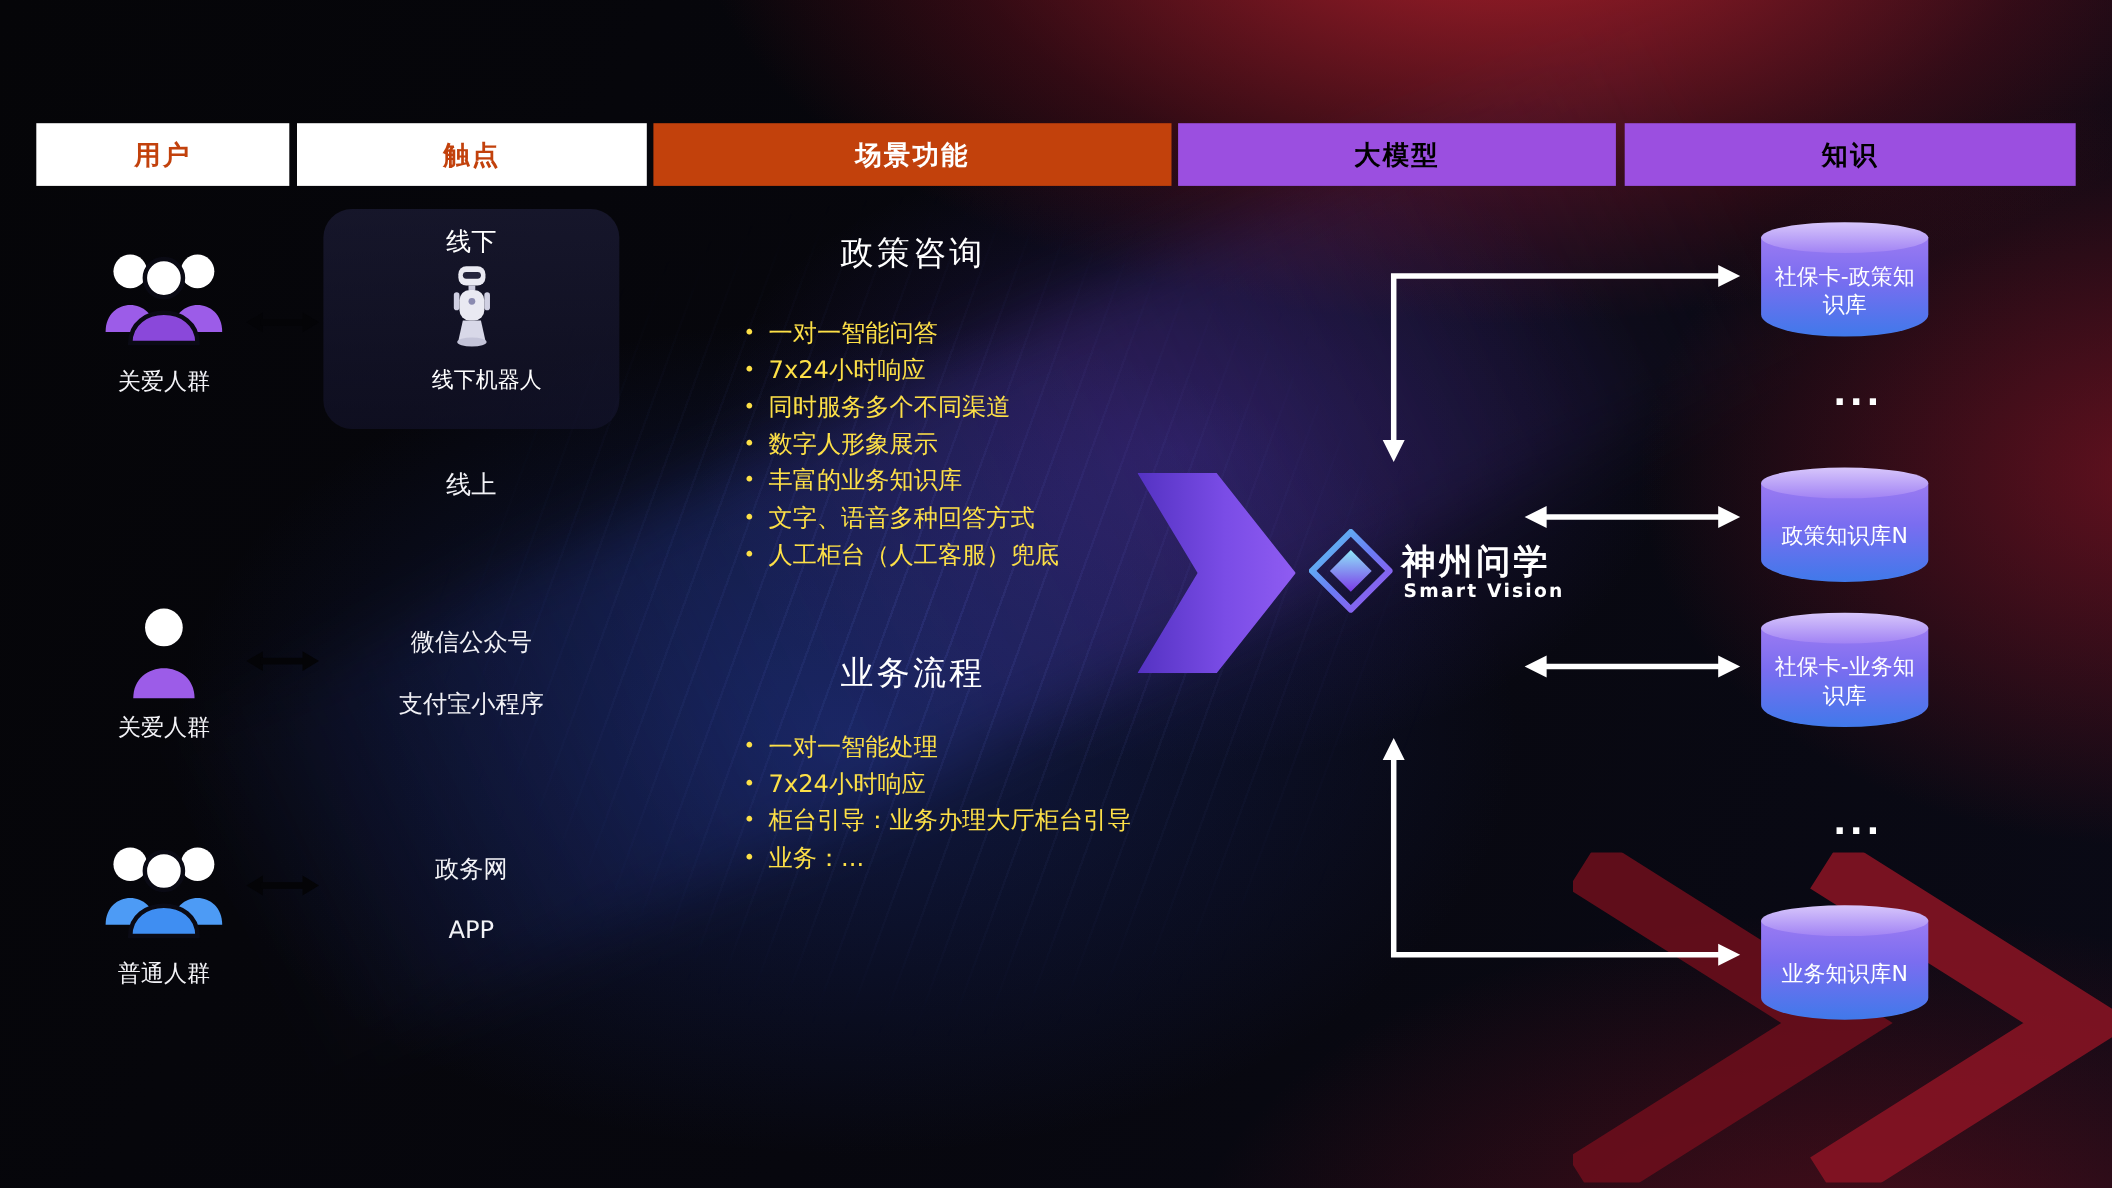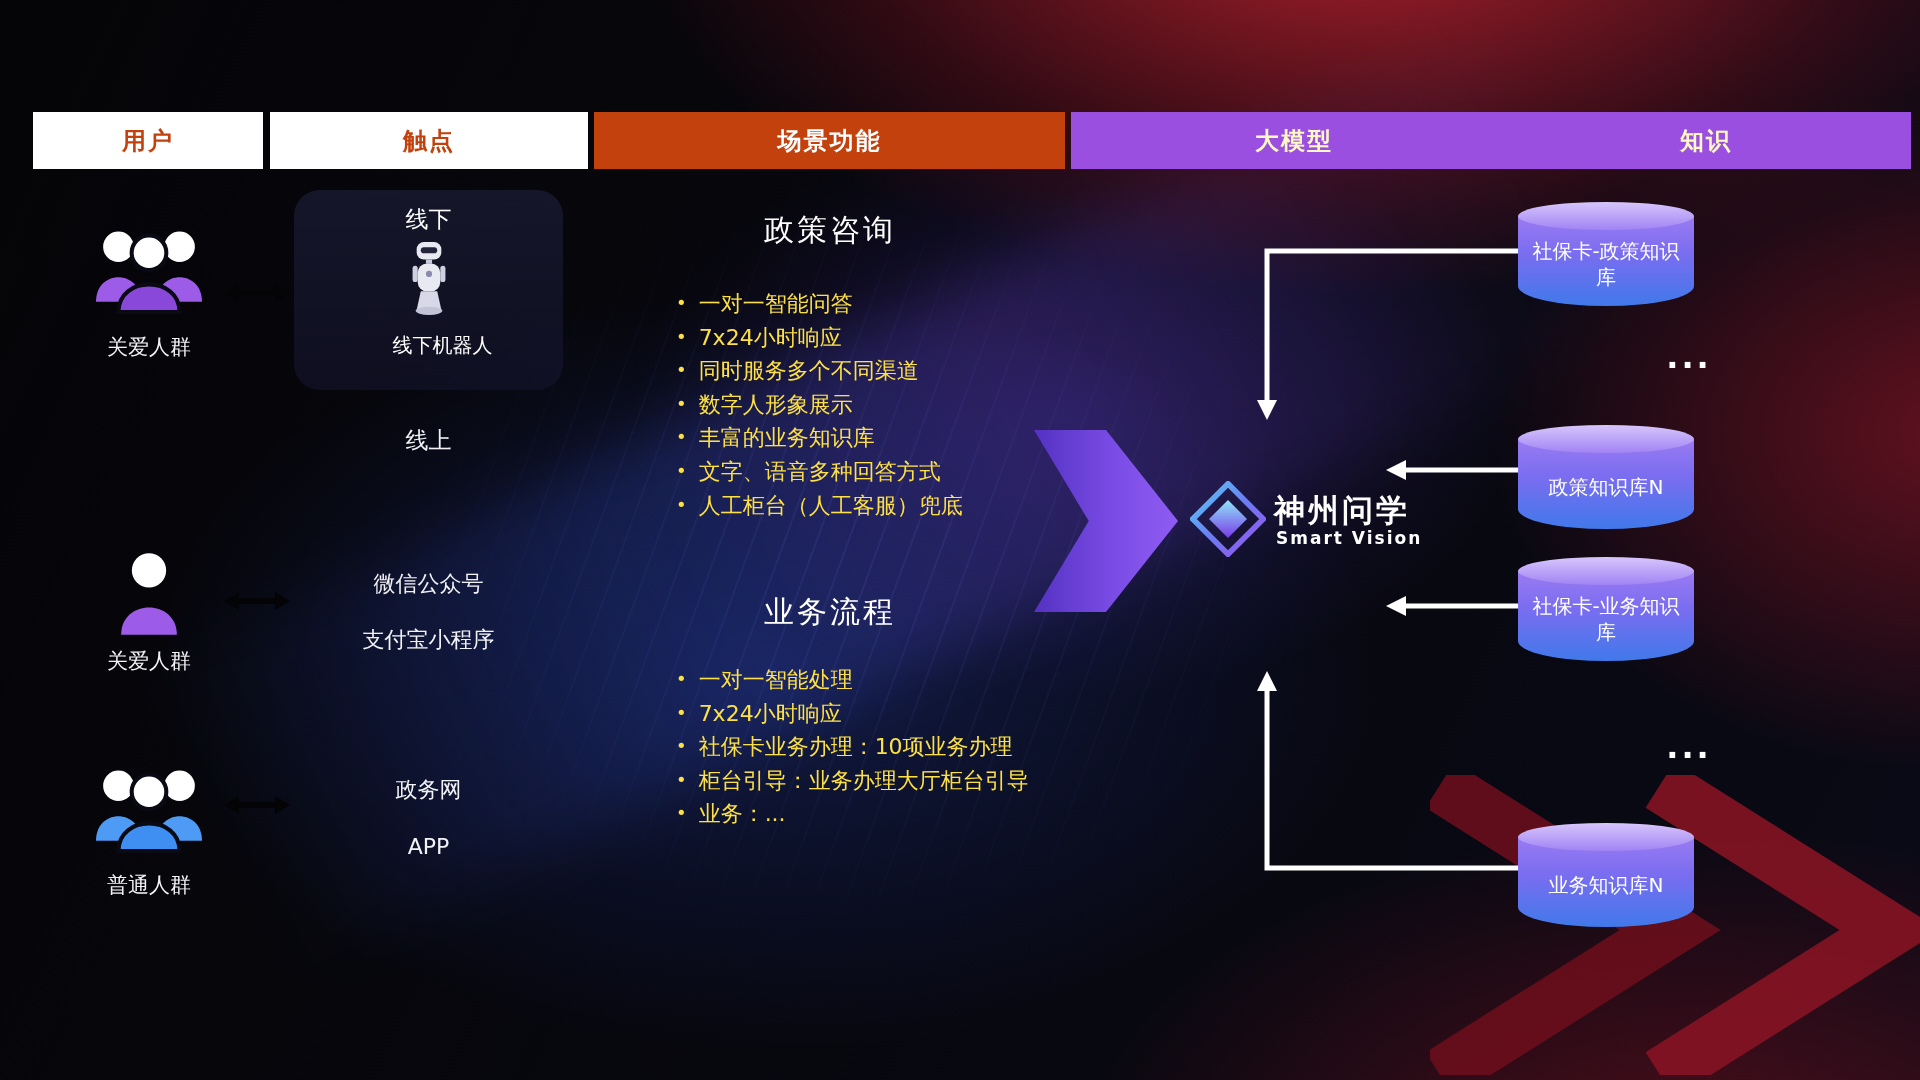--- a/index.html
+++ b/index.html
@@ -21,21 +21,21 @@
   .beam{position:absolute;left:150px;top:330px;width:1500px;height:330px;z-index:1;transform:rotate(-26deg);
       background:linear-gradient(90deg, transparent 0%, rgba(60,90,235,.20) 35%, rgba(130,80,245,.18) 60%, transparent 100%);
       filter:blur(28px);}
   .chevrons{position:absolute;left:1430px;top:775px;z-index:2;opacity:.85;}
 
   
   .hdr{position:absolute;top:112px;height:57px;z-index:6;display:flex;align-items:center;justify-content:center;
        font-size:24px;font-weight:bold;letter-spacing:2px;}
   .hdr.white{background:#ffffff;color:#c2410c;}
   .hdr.blue{background:#c2410c;color:#ffffff;}
-  .hdr.purple{background:#9b4fe0;color:#fef9c3;padding-left:24px;}
+  .hdr.purple{background:#9b4fe0;color:#000000;}
 
   
   .lbl{position:absolute;z-index:6;text-align:center;font-size:21px;color:#f2f2f6;}
   .chan{position:absolute;left:294px;width:269px;z-index:6;text-align:center;font-size:22px;color:#f2f2f6;}
 
   
   .tpanel{position:absolute;left:294px;top:190px;width:269px;height:200px;border-radius:26px;z-index:5;
           background:linear-gradient(180deg, rgba(44,44,86,.42), rgba(20,20,46,.60));}
   .tpanel .ttl{position:absolute;top:14px;left:0;right:0;text-align:center;font-size:23px;}
   .tpanel .rob{position:absolute;left:50%;top:50px;transform:translateX(-50%);}
@@ -51,21 +51,21 @@
   .flow-arrow{position:absolute;left:1034px;top:430px;width:144px;height:182px;z-index:5;
       background:linear-gradient(90deg,#5432c2 0%,#7a4ce6 55%,#8f5cf2 100%);
       clip-path:polygon(0 0,50% 0,100% 50%,50% 100%,0 100%,38% 50%);
       filter:drop-shadow(0 0 16px rgba(120,70,240,.55));}
 
   
   .brand-name{position:absolute;left:1274px;top:490px;z-index:6;font-size:31px;font-weight:bold;letter-spacing:3px;}
   .brand-sub{position:absolute;left:1276px;top:528px;z-index:6;font-size:17px;letter-spacing:2px;font-weight:bold;}
 
   
-  .cyl{position:absolute;left:1518px;width:152px;height:104px;z-index:6;padding-left:24px;}
+  .cyl{position:absolute;left:1601px;width:152px;height:104px;z-index:6;}
   .cyl .top{position:absolute;top:0;left:0;width:100%;height:28px;border-radius:50%;
             background:linear-gradient(180deg,#d7c6fb,#a183f4);}
   .cyl .body{position:absolute;top:14px;left:0;width:100%;bottom:0;
             border-radius:0 0 50% 50% / 0 0 20px 20px;
             background:linear-gradient(180deg,#9b7bf2 0%,#7a6df0 42%,#4079ea 100%);}
   .cyl .clabel{position:absolute;top:26px;left:6px;right:6px;bottom:6px;display:flex;align-items:center;justify-content:center;
             text-align:center;font-size:20px;line-height:1.3;color:#ffffff;}
   .dots{position:absolute;left:1601px;width:176px;z-index:6;text-align:center;font-size:32px;font-weight:bold;letter-spacing:3px;color:#fff;}
 
   .icon-abs{position:absolute;z-index:6;}
@@ -161,21 +161,20 @@
     <div class="li">数字人形象展示</div>
     <div class="li">丰富的业务知识库</div>
     <div class="li">文字、语音多种回答方式</div>
     <div class="li">人工柜台（人工客服）兜底</div>
   </div>
 
   <div class="sc-head" style="top:592px;">业务流程</div>
   <div class="sc-list" style="top:664px;">
     <div class="li">一对一智能处理</div>
     <div class="li">7x24小时响应</div>
-    <div class="li">社保卡业务办理：10项业务办理</div>
     <div class="li">柜台引导：业务办理大厅柜台引导</div>
     <div class="li">业务：...</div>
   </div>
 
   <div class="flow-arrow"></div>
 
   <svg class="icon-abs" style="left:1190px;top:481px;" width="76" height="76" viewBox="0 0 80 80">
     <defs>
       <linearGradient id="lg1" x1="0" y1="0" x2="1" y2="1">
         <stop offset="0" stop-color="#5ad0f0"></stop>

